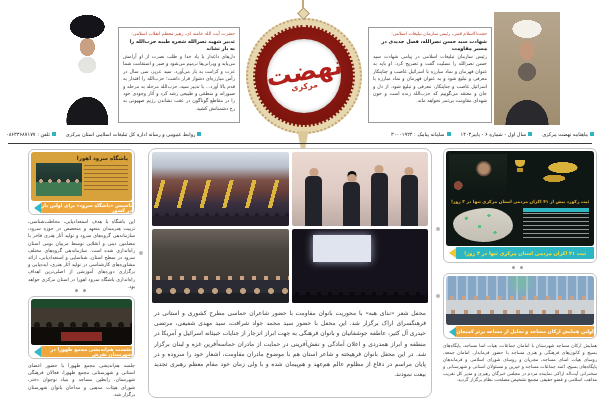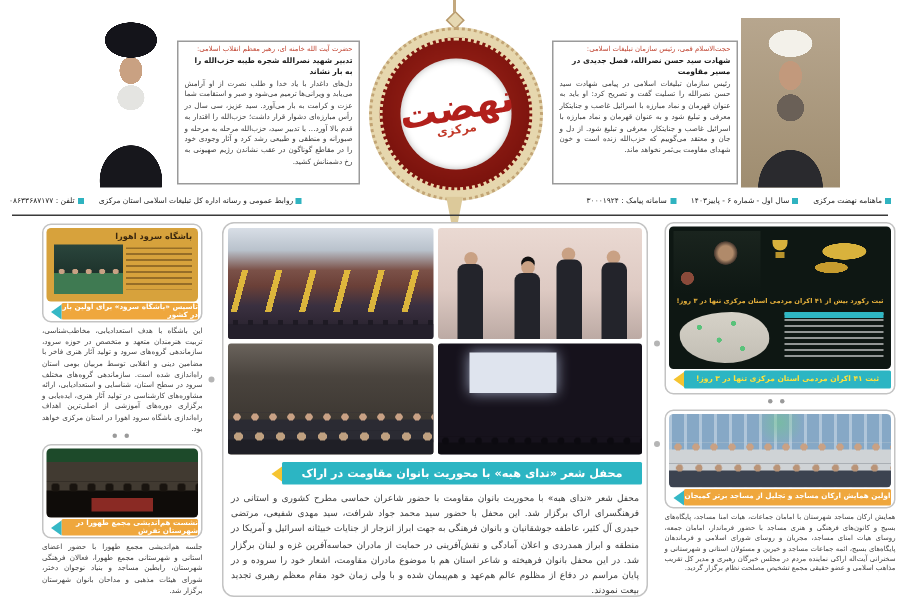--- a/index.html
+++ b/index.html
@@ -274,24 +274,20 @@
       </div>
       <div class="gphoto photo-c">
         <div class="crowd crowd-c1"></div>
         <div class="crowd crowd-c2"></div>
       </div>
       <div class="gphoto photo-d">
         <div class="screen"></div>
         <div class="crowd crowd-d"></div>
       </div>
     </div>
-    <div class="caption cyan headline">
-      <span class="tri yellow"></span>
-      <span>محفل شعر «ندای هبه» با محوریت بانوان مقاومت در اراک</span>
-    </div>
     <div class="para para-center">محفل شعر «ندای هبه» با محوریت بانوان مقاومت با حضور شاعران حماسی مطرح کشوری و استانی در فرهنگسرای اراک برگزار شد. این محفل با حضور سید محمد جواد شرافت، سید مهدی شفیعی، مرتضی حیدری آل کثیر، عاطفه جوشقانیان و بانوان فرهنگی به جهت ابراز انزجار از جنایات خبیثانه اسرائیل و آمریکا در منطقه و ابراز همدردی و اعلان آمادگی و نقش‌آفرینی در حمایت از مادران حماسه‌آفرین غزه و لبنان برگزار شد. در این محفل بانوان فرهیخته و شاعر استان هم با موضوع مادران مقاومت، اشعار خود را سروده و در پایان مراسم در دفاع از مظلوم عالم هم‌عهد و هم‌پیمان شده و با ولی زمان خود مقام معظم رهبری تجدید بیعت نمودند.</div>
   </div>
 
   <div class="abs card card-film">
     <div class="film-poster">
       <div class="fp-portrait"></div>
       <div class="fp-title"></div>
       <div class="fp-trophy"></div>
       <div class="fp-strip">ثبت رکورد بیش از ۴۱ اکران مردمی استان مرکزی تنها در ۳ روز!</div>
       <div class="fp-map"></div>

